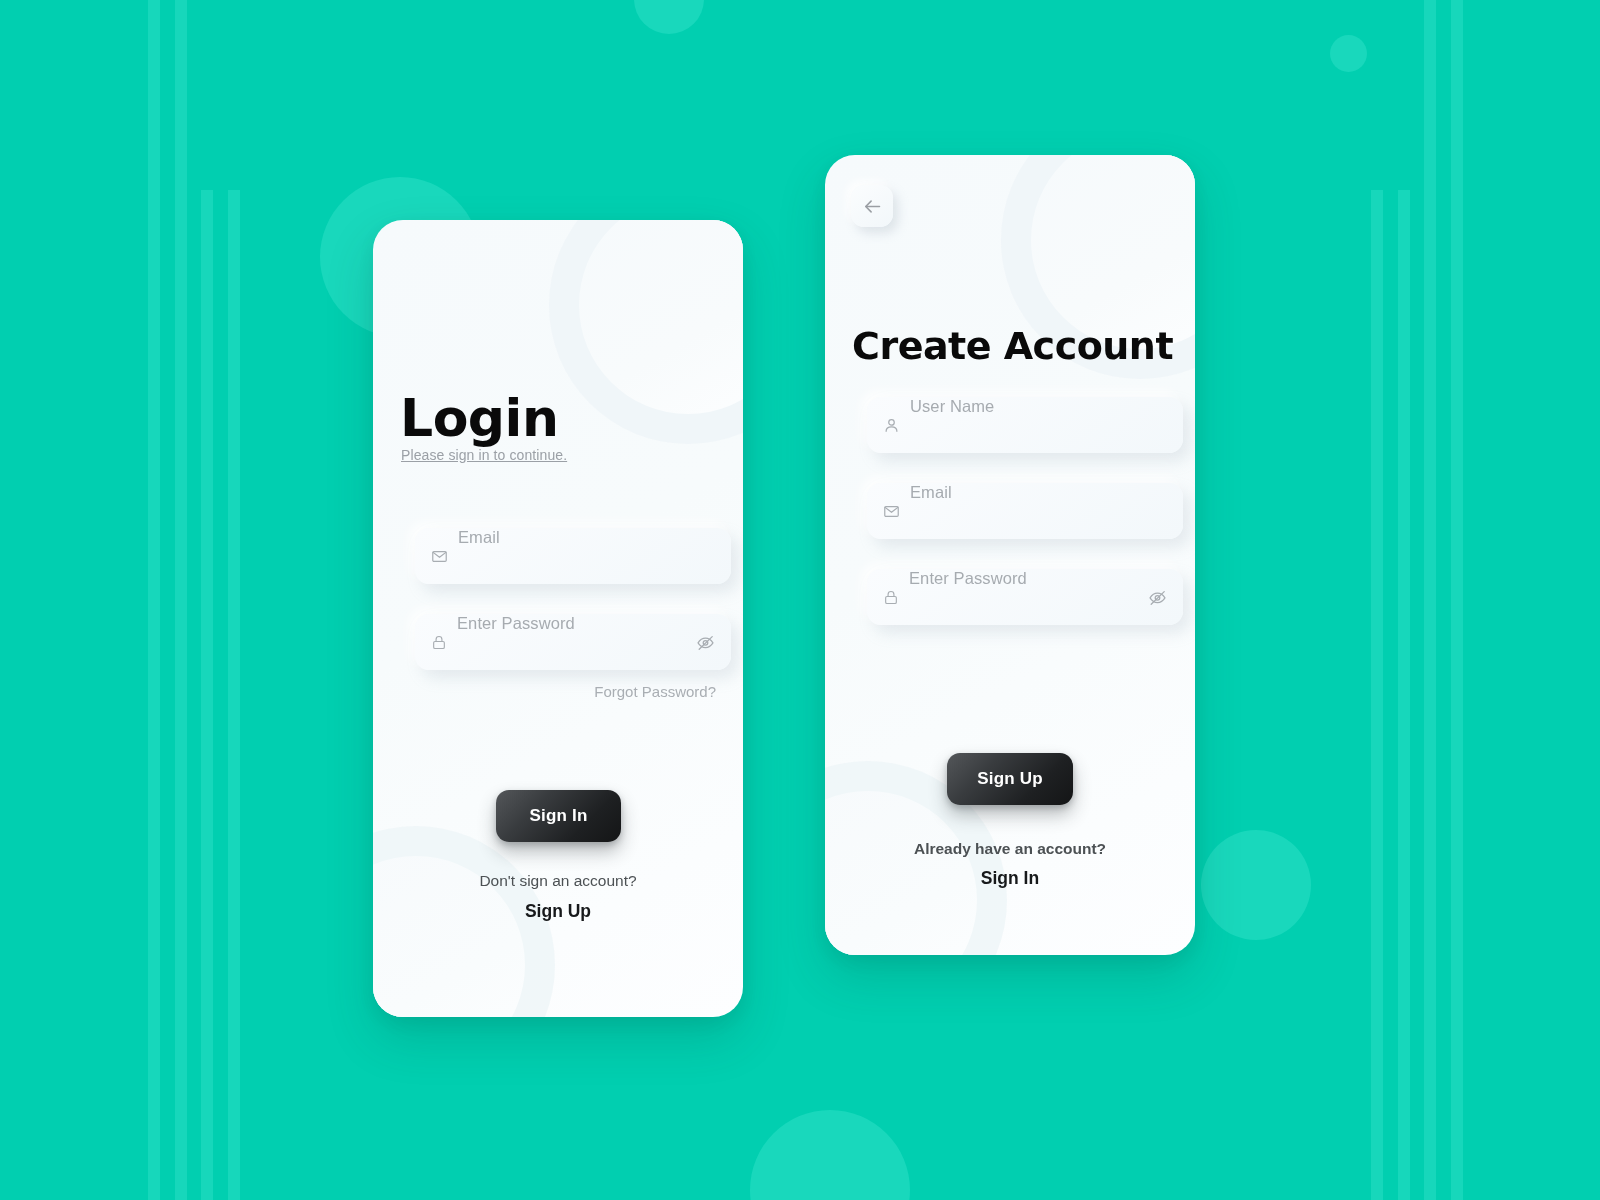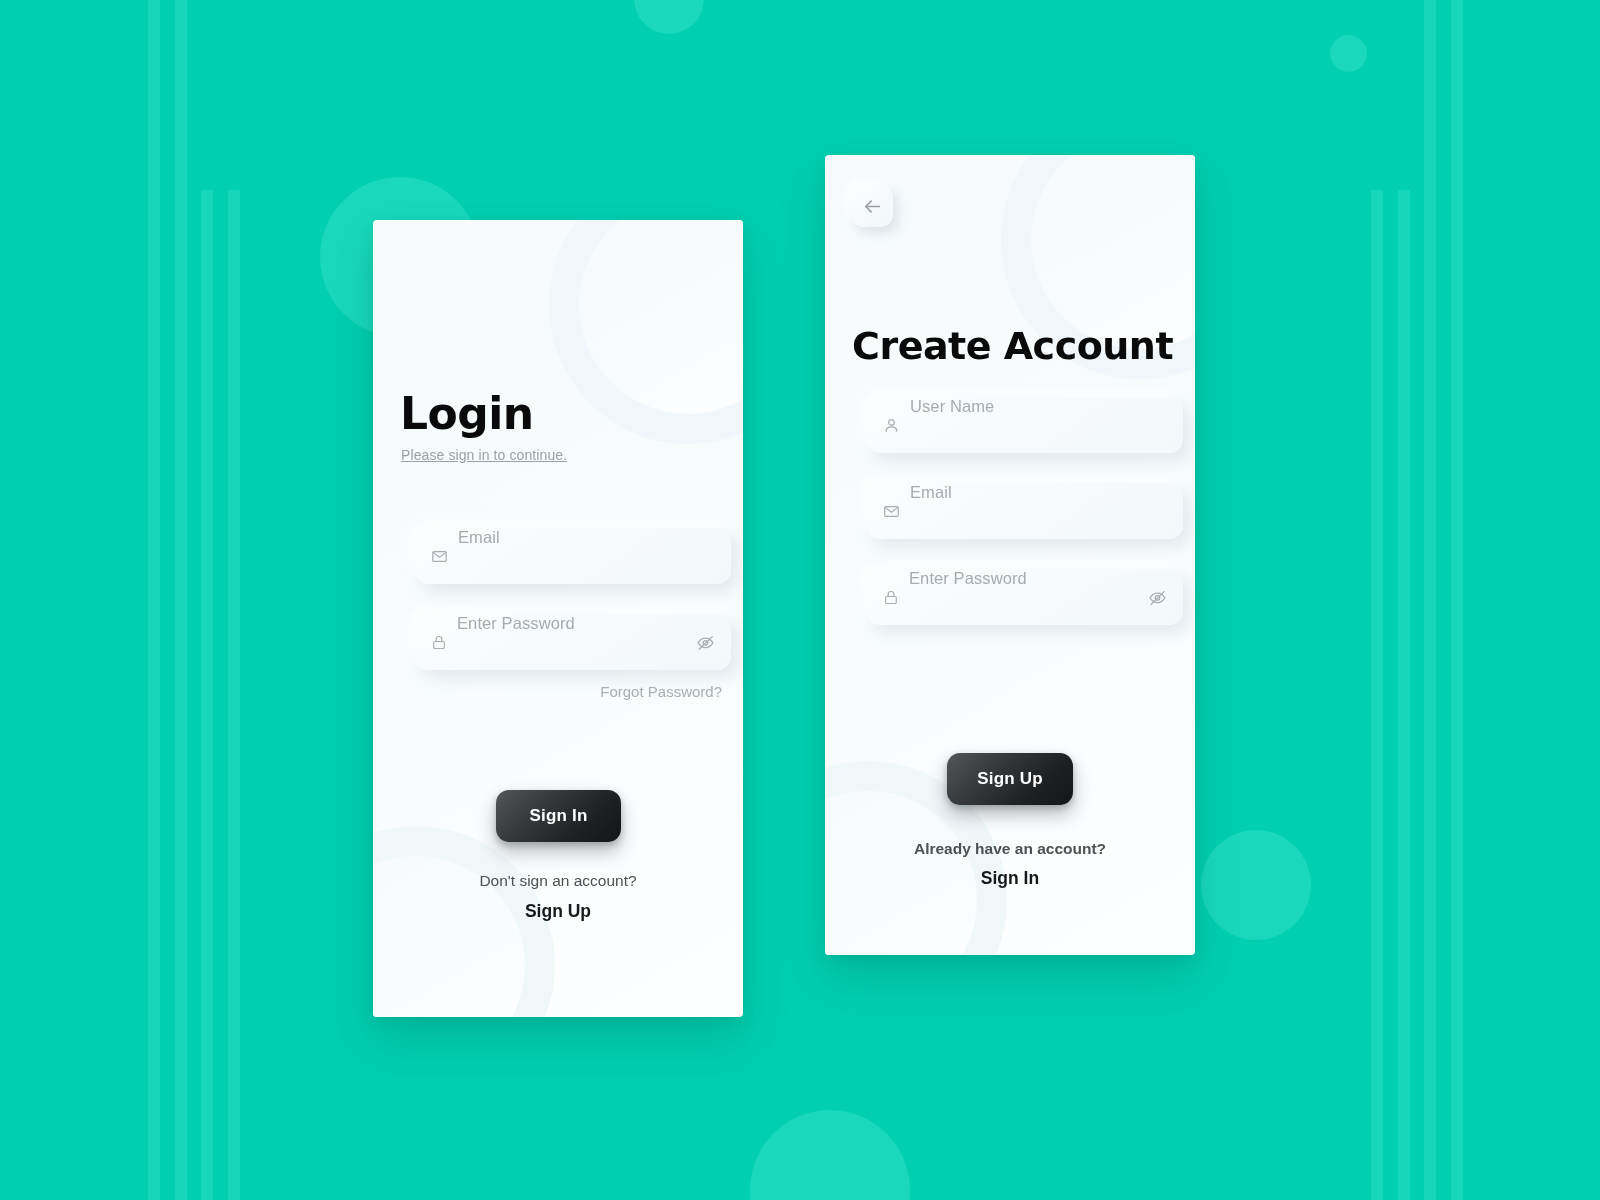--- a/index.html
+++ b/index.html
@@ -30,21 +30,21 @@
   .bg-circle {
     position: absolute;
     border-radius: 50%;
     background: #19d8bc;
   }
 
   
   .card {
     position: absolute;
     background: linear-gradient(150deg, #f6fafc 0%, #f7fbfc 45%, #fdfeff 100%);
-    border-radius: 4px;
+    border-radius: 30px;
     box-shadow: 0 22px 48px rgba(0, 70, 60, 0.18),
                 0 6px 16px rgba(0, 60, 55, 0.08);
     overflow: hidden;
   }
   #login-card {
     left: 373px;
     top: 220px;
     width: 370px;
     height: 797px;
   }
@@ -97,21 +97,21 @@
     align-items: center;
     justify-content: center;
     cursor: pointer;
   }
   #back-button svg { display: block; }
 
   
   .heading {
     position: absolute;
     left: 27px;
-    font-size: 44px;
+    font-size: 52px;
     font-weight: 700;
     color: #0a0a0a;
     letter-spacing: -0.5px;
     line-height: 1;
     font-family: "DejaVu Sans", sans-serif;
   }
   #login-heading { top: 172px; }
   #signup-heading { top: 172px; font-size: 38px; }
 
   .subheading {
@@ -156,21 +156,21 @@
   .field .eye {
     flex: 0 0 auto;
     margin-left: 8px;
     display: flex;
     align-items: center;
     cursor: pointer;
   }
 
   .link-right {
     position: absolute;
-    right: 21px;
+    right: 27px;
     font-size: 15px;
     color: #a9aeb3;
     cursor: pointer;
   }
 
   
   .primary-btn {
     position: absolute;
     border-radius: 13px;
     background: linear-gradient(135deg, #54575a 0%, #3a3d40 30%, #1e2022 70%, #141516 100%);

